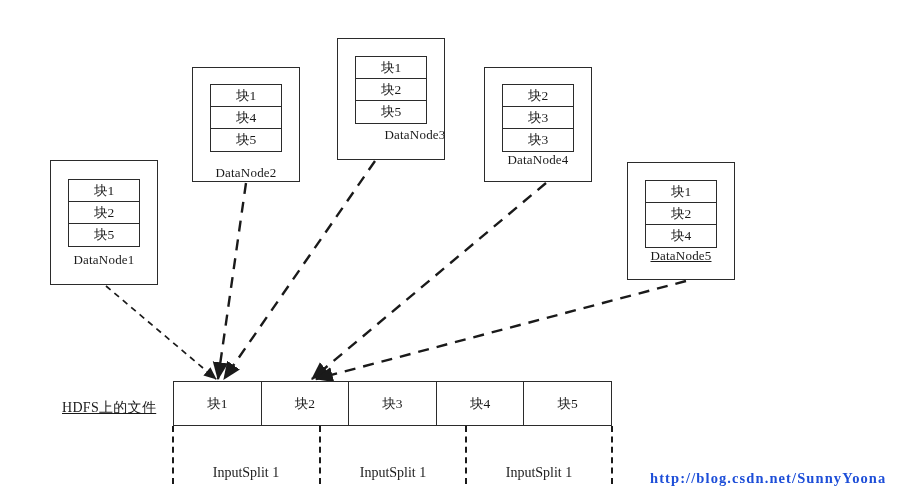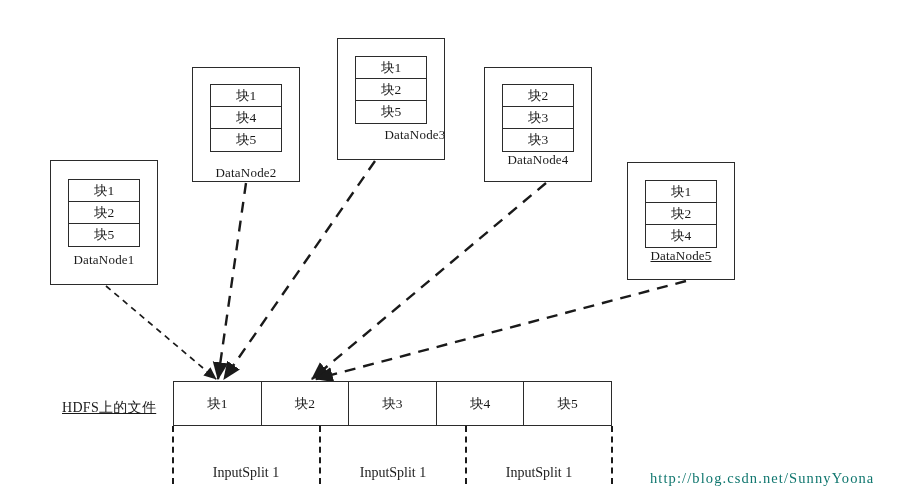--- a/index.html
+++ b/index.html
@@ -185,14 +185,14 @@
   <div id="splits-container">
       <div style="position: absolute; left: 172px; top: 426px; width: 0px; height: 58px; border-left: 2.4px dashed rgb(26, 26, 26);"></div>
       <div style="position: absolute; left: 319px; top: 426px; width: 0px; height: 58px; border-left: 2.4px dashed rgb(26, 26, 26);"></div>
       <div style="position: absolute; left: 465px; top: 426px; width: 0px; height: 58px; border-left: 2.4px dashed rgb(26, 26, 26);"></div>
       <div style="position: absolute; left: 611px; top: 426px; width: 0px; height: 58px; border-left: 2.4px dashed rgb(26, 26, 26);"></div>
       <div class="split-label" style="left: 246px; top: 465px;">InputSplit 1</div>
       <div class="split-label" style="left: 393px; top: 465px;">InputSplit 1</div>
       <div class="split-label" style="left: 539px; top: 465px;">InputSplit 1</div>
     </div>
 
-  <div id="watermark" style="left: 650px; top: 470px; color: #0f766e;">http://blog.csdn.net/SunnyYoona</div>
+  <div id="watermark" style="left: 650px; top: 470px; color: #1d4ed8; font-weight: bold;">http://blog.csdn.net/SunnyYoona</div>
 </div>
 
 </body></html>

